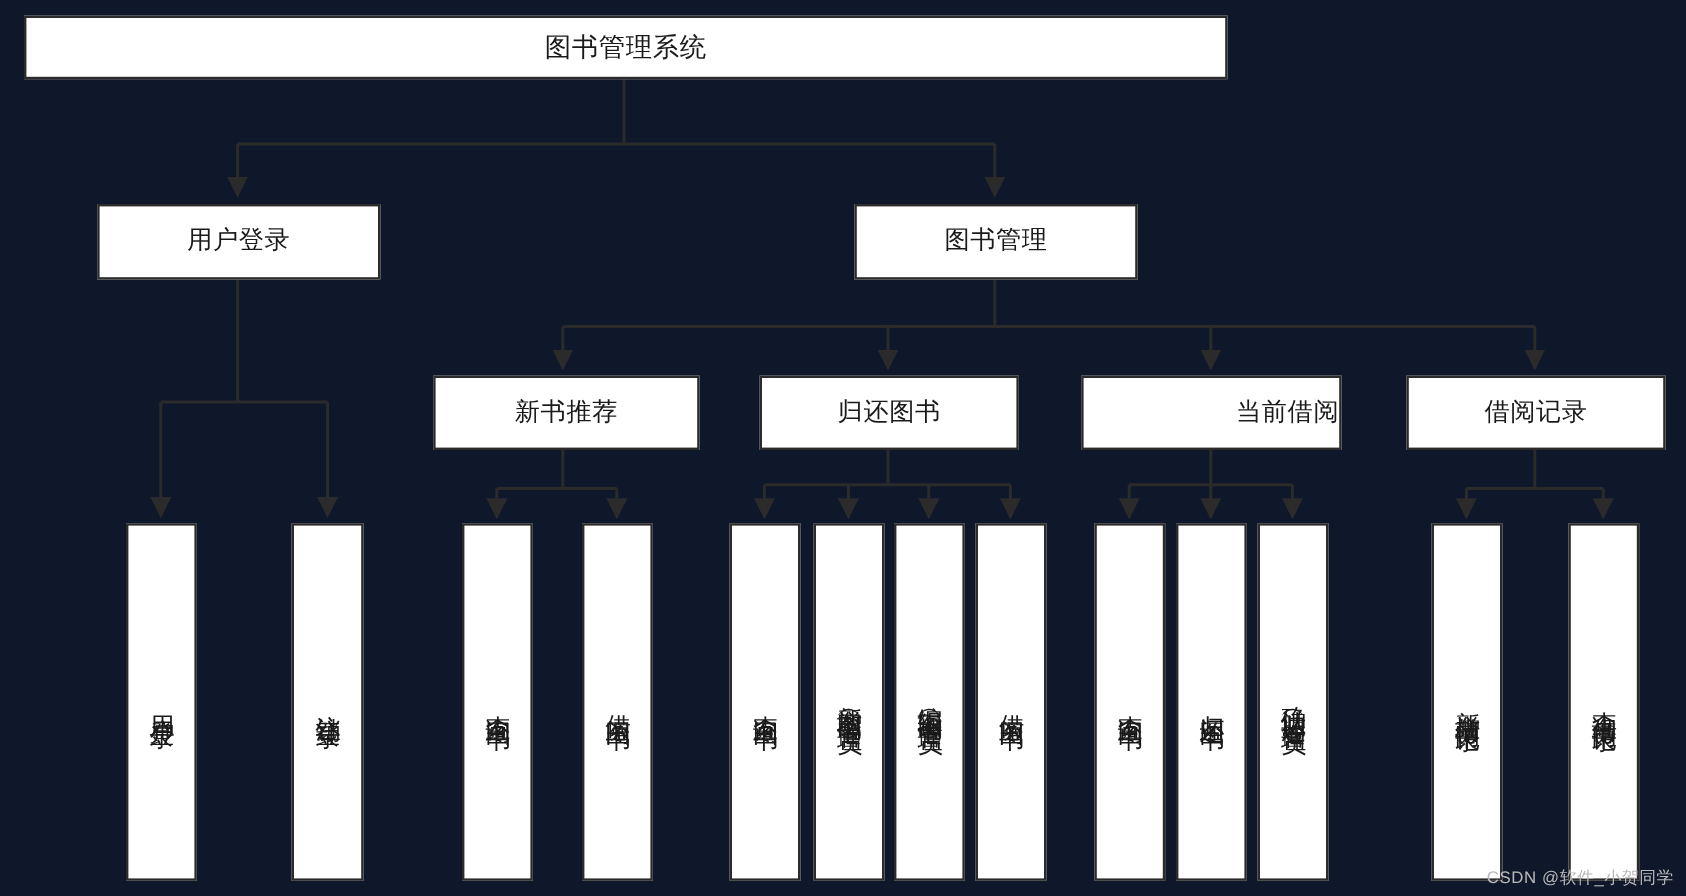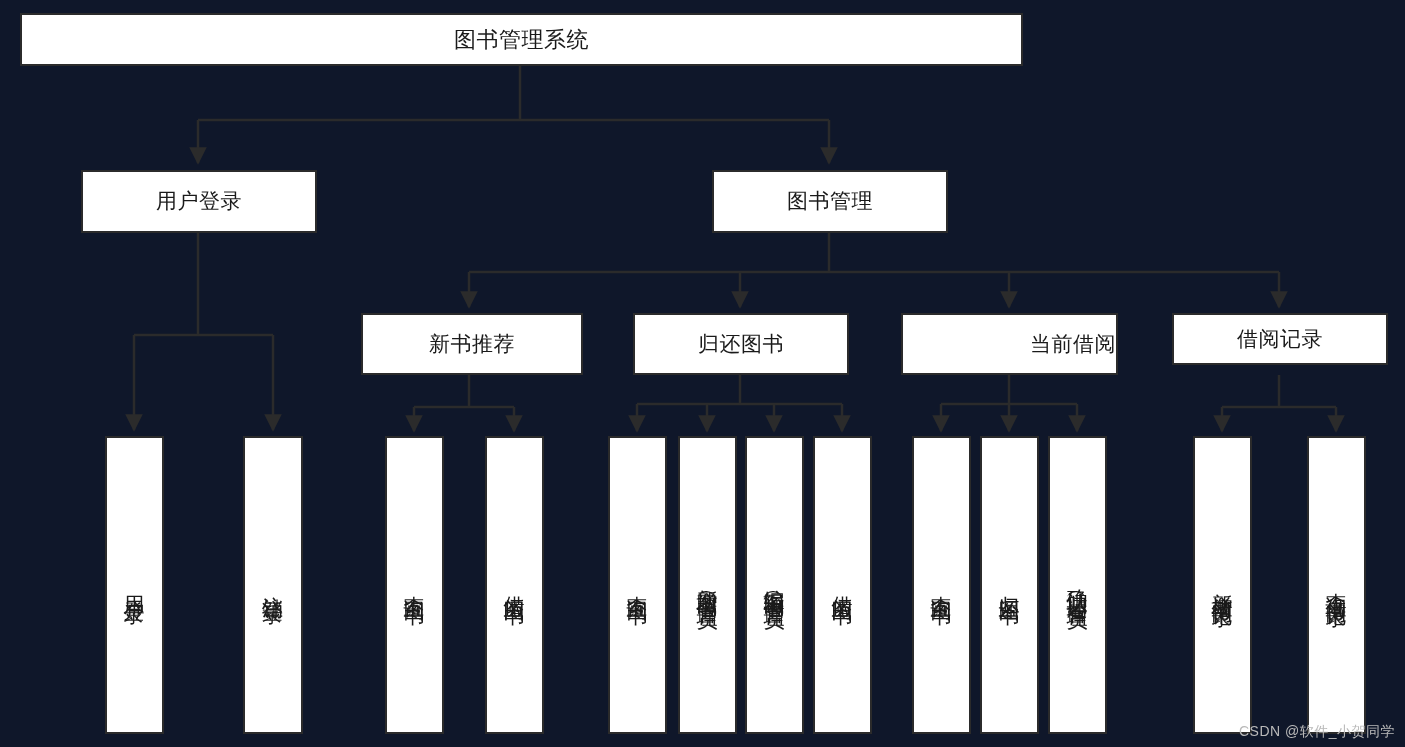--- a/index.html
+++ b/index.html
@@ -142,21 +142,21 @@
 
   <div class="node level3" style="left:361px; top:313px; width:222px; height:62px;">
     <span class="htext">新书推荐</span>
   </div>
   <div class="node level3" style="left:633px; top:313px; width:216px; height:62px;">
     <span class="htext">归还图书</span>
   </div>
   <div class="node level3" style="left:901px; top:313px; width:217px; height:62px;justify-content:flex-end;">
     <span class="htext">当前借阅</span>
   </div>
-  <div class="node level3" style="left:1172px; top:313px; width:216px; height:52px;">
+  <div class="node level3" style="left:1172px; top:313px; width:216px; height:62px;">
     <span class="htext">借阅记录</span>
   </div>
 
   <div class="node leaf" style="left:105px; top:436px; width:59px; height:298px;">
     <span class="vtext">用户登录</span>
   </div>
   <div class="node leaf" style="left:243px; top:436px; width:60px; height:298px;">
     <span class="vtext">注销登录</span>
   </div>
 

